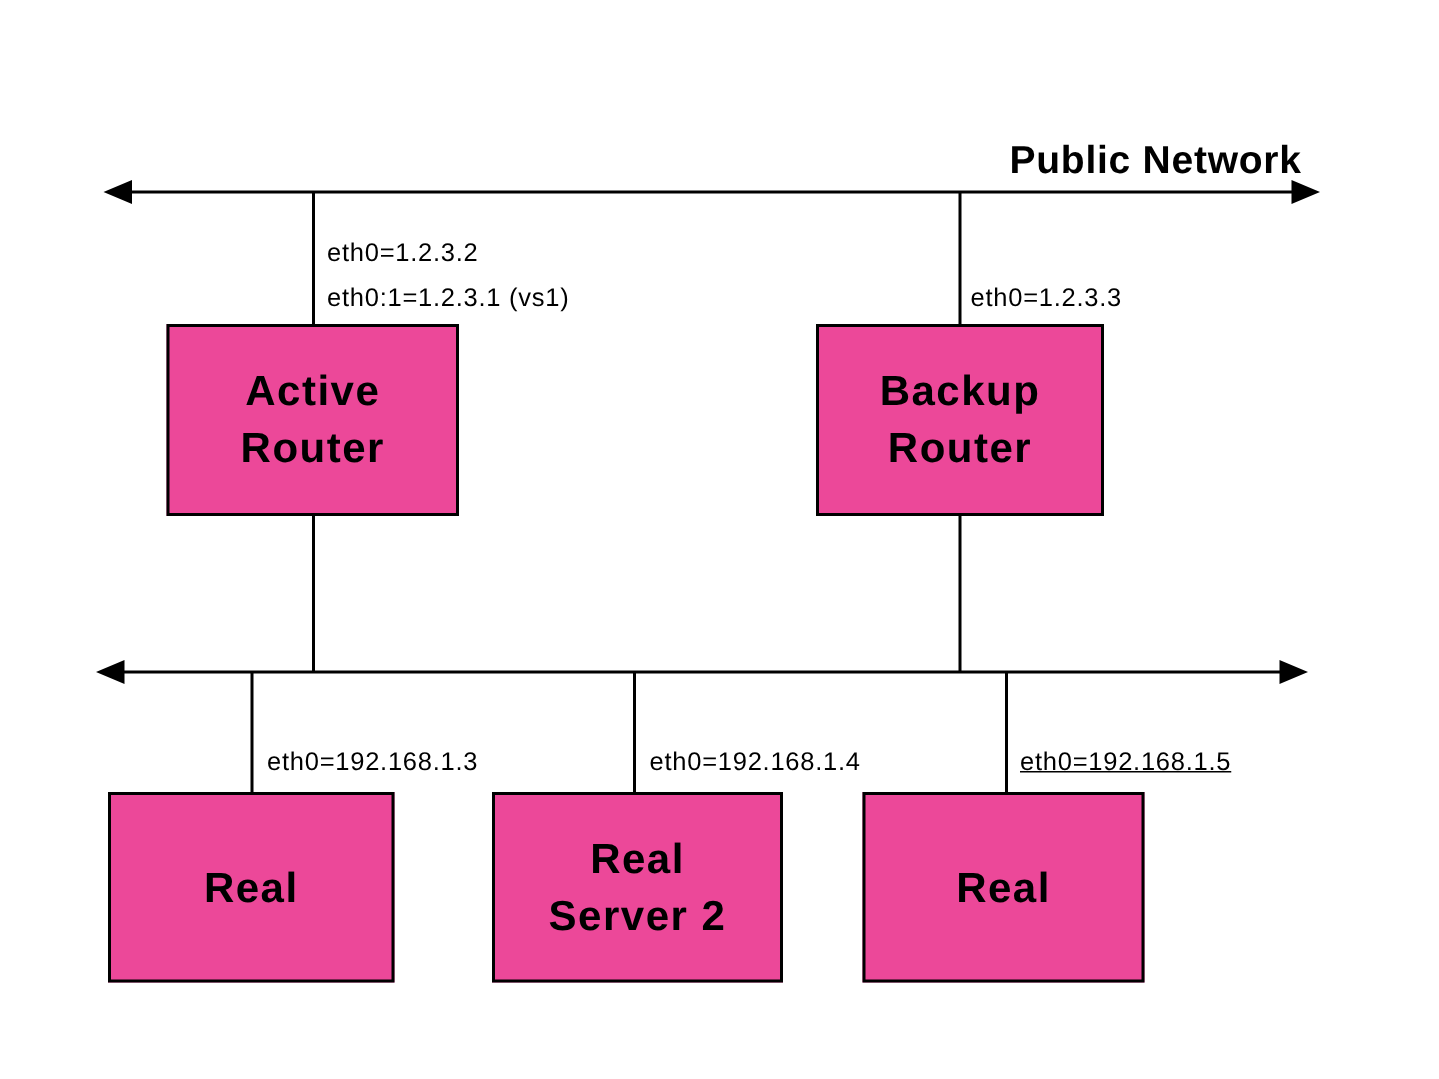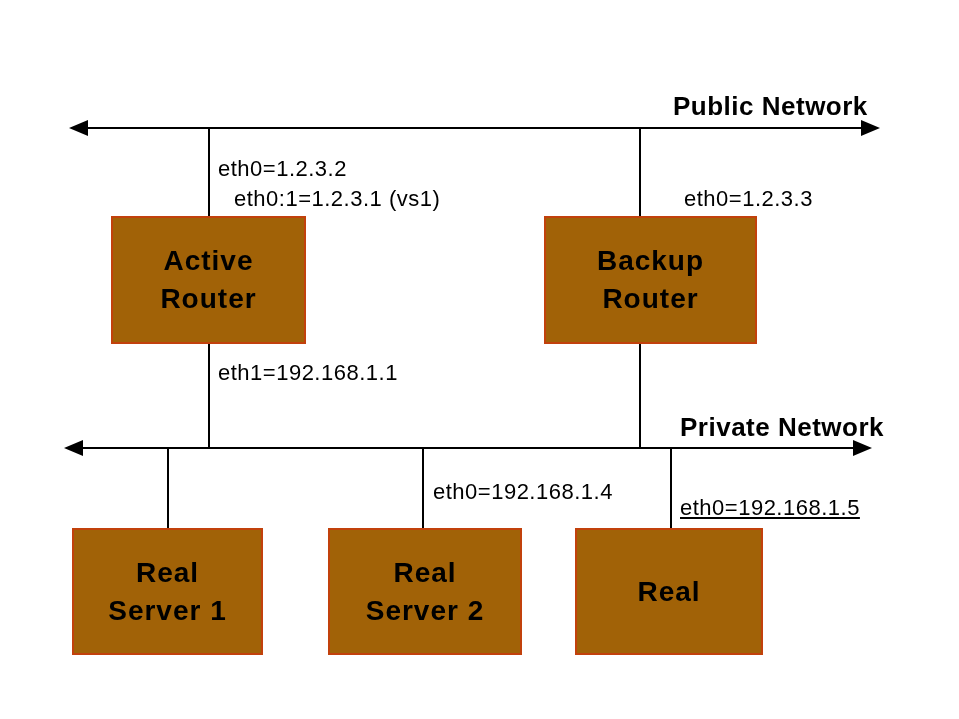--- a/index.html
+++ b/index.html
@@ -37,40 +37,40 @@
   .arrow-r {
     position: absolute;
     width: 0; height: 0;
     border-top: 8px solid transparent;
     border-bottom: 8px solid transparent;
     border-left: 19px solid #000000;
   }
   
   .node {
     position: absolute;
-    background: #a16207;
-    border: 2px solid #c2410c;
+    background: #ec4899;
+    border: 2px solid #000000;
     box-sizing: border-box;
     display: flex;
     flex-direction: column;
     align-items: center;
     justify-content: center;
     text-align: center;
   }
   .node .nline {
     font-size: 28px;
     font-weight: bold;
     line-height: 38px;
     letter-spacing: 1px;
     white-space: nowrap;
   }
   
   .iflabel {
     position: absolute;
-    font-size: 22px;
+    font-size: 17px;
     line-height: 24px;
     letter-spacing: 0.5px;
     white-space: nowrap;
   }
   .netlabel {
     position: absolute;
     font-size: 26px;
     font-weight: bold;
     line-height: 28px;
     letter-spacing: 0.5px;
@@ -81,56 +81,54 @@
 <body>
 
 <div id="canvas">
 
   <div class="netlabel" style="left:673px; top:92px;">Public Network</div>
 
   <div class="hline" style="left:84px; top:127px; width:780px;"></div>
   <div class="arrow-l" style="left:69px; top:120px;"></div>
   <div class="arrow-r" style="left:861px; top:120px;"></div>
 
-  <div class="netlabel" style="left:680px; top:413px;">Private Network</div>
 
   <div class="hline" style="left:79px; top:447px; width:776px;"></div>
   <div class="arrow-l" style="left:64px; top:440px;"></div>
   <div class="arrow-r" style="left:853px; top:440px;"></div>
 
   <div class="vline" style="left:208px; top:128px; height:89px;"></div>
   <div class="vline" style="left:639px; top:128px; height:89px;"></div>
   <div class="vline" style="left:208px; top:342px; height:106px;"></div>
   <div class="vline" style="left:639px; top:342px; height:106px;"></div>
   <div class="vline" style="left:167px; top:448px; height:80px;"></div>
   <div class="vline" style="left:422px; top:448px; height:80px;"></div>
   <div class="vline" style="left:670px; top:448px; height:80px;"></div>
 
   <div class="iflabel" style="left:218px; top:157px;">eth0=1.2.3.2</div>
-  <div class="iflabel" style="left:234px; top:187px;">eth0:1=1.2.3.1 (vs1)</div>
-  <div class="iflabel" style="left:684px; top:187px;">eth0=1.2.3.3</div>
+  <div class="iflabel" style="left:218px; top:187px;">eth0:1=1.2.3.1 (vs1)</div>
+  <div class="iflabel" style="left:647px; top:187px;">eth0=1.2.3.3</div>
 
   <div class="node" style="left:111px; top:216px; width:195px; height:128px;">
     <div class="nline">Active</div>
     <div class="nline">Router</div>
   </div>
 
-  <div class="node" style="left:544px; top:216px; width:213px; height:128px;">
+  <div class="node" style="left:544px; top:216px; width:192px; height:128px;">
     <div class="nline">Backup</div>
     <div class="nline">Router</div>
   </div>
 
-  <div class="iflabel" style="left:218px; top:361px;">eth1=192.168.1.1</div>
 
-  <div class="iflabel" style="left:433px; top:480px;">eth0=192.168.1.4</div>
+  <div class="iflabel" style="left:178px; top:496px;">eth0=192.168.1.3</div>
+  <div class="iflabel" style="left:433px; top:496px;">eth0=192.168.1.4</div>
   <div class="iflabel" style="left:680px; top:496px;text-decoration:underline;">eth0=192.168.1.5</div>
 
   <div class="node" style="left:72px; top:528px; width:191px; height:127px;">
     <div class="nline">Real</div>
-    <div class="nline">Server 1</div>
   </div>
 
   <div class="node" style="left:328px; top:528px; width:194px; height:127px;">
     <div class="nline">Real</div>
     <div class="nline">Server 2</div>
   </div>
 
   <div class="node" style="left:575px; top:528px; width:188px; height:127px;">
     <div class="nline">Real</div>
   </div>

